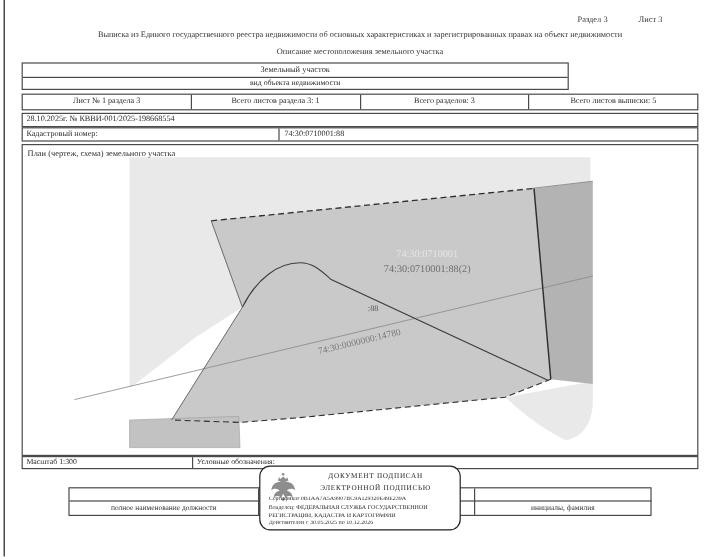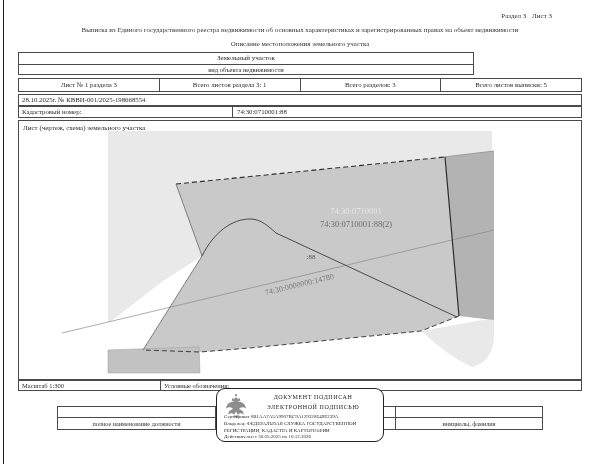--- a/index.html
+++ b/index.html
@@ -9,21 +9,21 @@
   .ctr{text-align:center;}
   .box{position:absolute;border:1px solid #4a4a4a;box-sizing:border-box;}
   .vline{position:absolute;width:1px;background:#4a4a4a;}
   .hline{position:absolute;height:1px;background:#4a4a4a;}
   .t7{font-size:7px;line-height:10px;}
   .t68{font-size:6.8px;line-height:10px;}
   .t65{font-size:6.5px;line-height:9px;}
   .t62{font-size:6.2px;line-height:9px;}
   #edge-line{position:absolute;left:3px;top:0;width:1px;height:464px;background:#1f1f1f;}
   #hdr-corner{position:absolute;right:48px;top:12px;font-size:7px;color:#333;}
-  #hdr-corner span{margin-left:4px;text-align:right;}
+  #hdr-corner span{margin-left:24px;text-align:right;}
   #doc-title{position:absolute;left:20px;right:20px;top:26px;font-size:6.9px;color:#333;text-align:center;}
   #doc-subtitle{position:absolute;left:20px;right:20px;top:40px;font-size:6.9px;color:#333;text-align:center;}
   #stamp{position:absolute;left:216px;top:388px;width:168px;height:54px;background:#ffffff;
          border:1.5px solid #222;border-radius:9px;z-index:6;box-sizing:border-box;}
   #stamp .big{position:absolute;left:30px;right:4px;text-align:center;font-size:6px;letter-spacing:.6px;color:#1d1d1d;}
   #stamp .sm{position:absolute;left:7px;right:4px;font-size:5px;line-height:6.5px;color:#2a2a2a;white-space:nowrap;overflow:hidden;}
   svg text{font-family:"Liberation Serif","DejaVu Serif",serif;}
 </style>
 </head>
 <body>
@@ -80,21 +80,21 @@
   </div>
 
   <div class="box t68" style="left:18px;top:94px;width:564px;height:12px;line-height:10px;padding-left:3px;">28.10.2025г. № КВВИ-001/2025-198668554</div>
 
   <div class="box" style="left:18px;top:106px;width:564px;height:12px;display:flex;">
     <div class="t68" style="width:214px;border-right:1px solid #4a4a4a;line-height:10px;padding-left:3px;box-sizing:border-box;">Кадастровый номер:</div>
     <div class="t68" style="flex:1;line-height:10px;padding-left:4px;">74:30:0710001:88</div>
   </div>
 
   <div class="box" style="left:18px;top:120px;width:564px;height:260px;">
-    <div class="t7" style="position:absolute;left:4px;top:2px;">Лист (чертеж, схема) земельного участка</div>
+    <div class="t7" style="position:absolute;left:4px;top:2px;">План (чертеж, схема) земельного участка</div>
   </div>
 
   <div class="box" style="left:18px;top:380px;width:564px;height:11px;display:flex;">
     <div class="t65" style="width:142px;border-right:1px solid #4a4a4a;line-height:9px;padding-left:3px;box-sizing:border-box;">Масштаб 1:300</div>
     <div class="t65" style="flex:1;line-height:9px;padding-left:3px;">Условные обозначения:</div>
   </div>
 
   <div class="box" style="left:57px;top:406px;width:486px;height:24px;">
     <div class="vline" style="left:157px;top:0;height:23px;"></div>
     <div class="vline" style="left:337px;top:0;height:23px;"></div>

